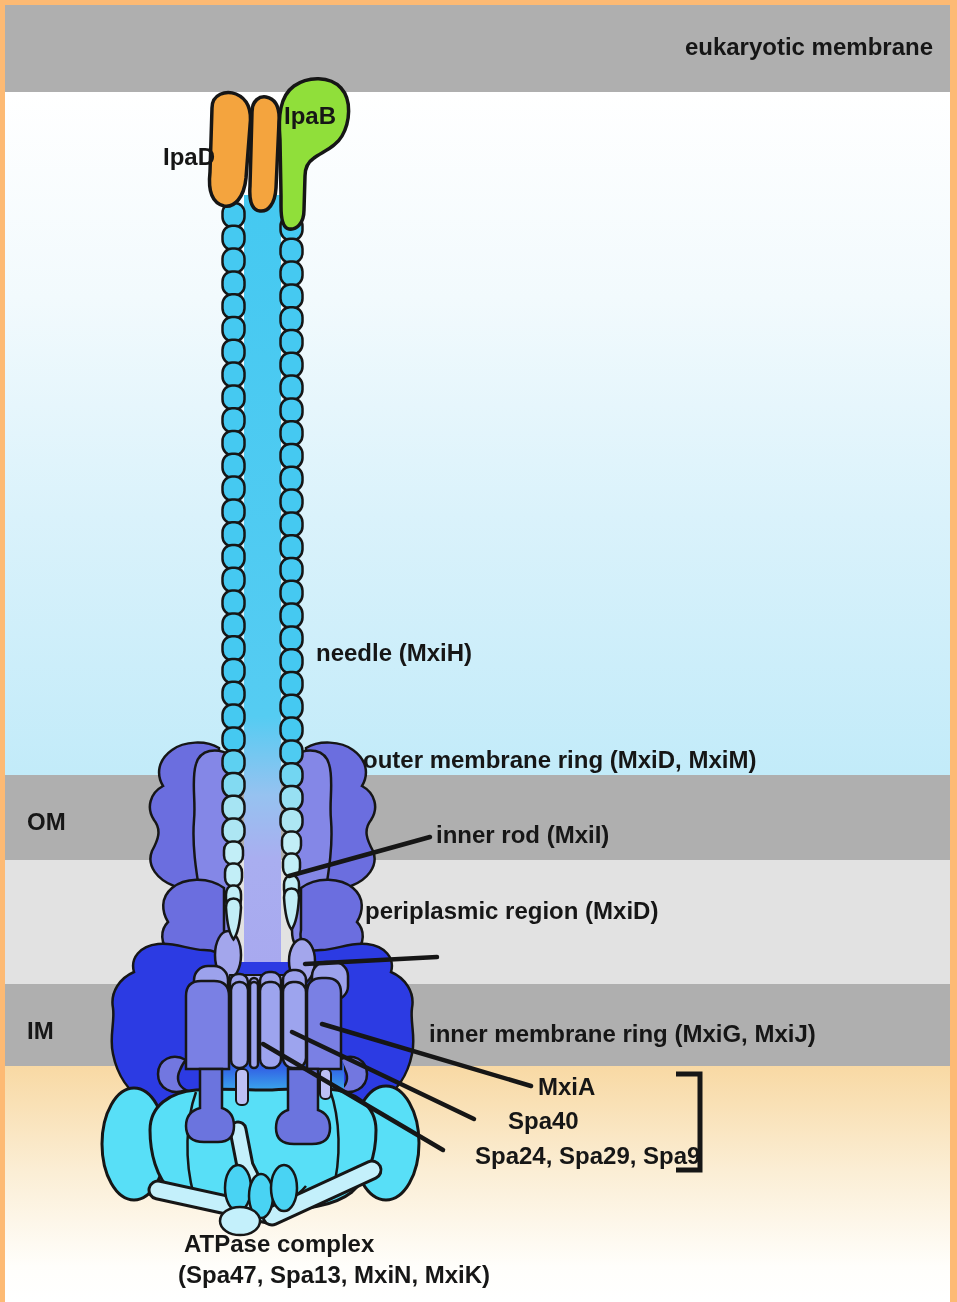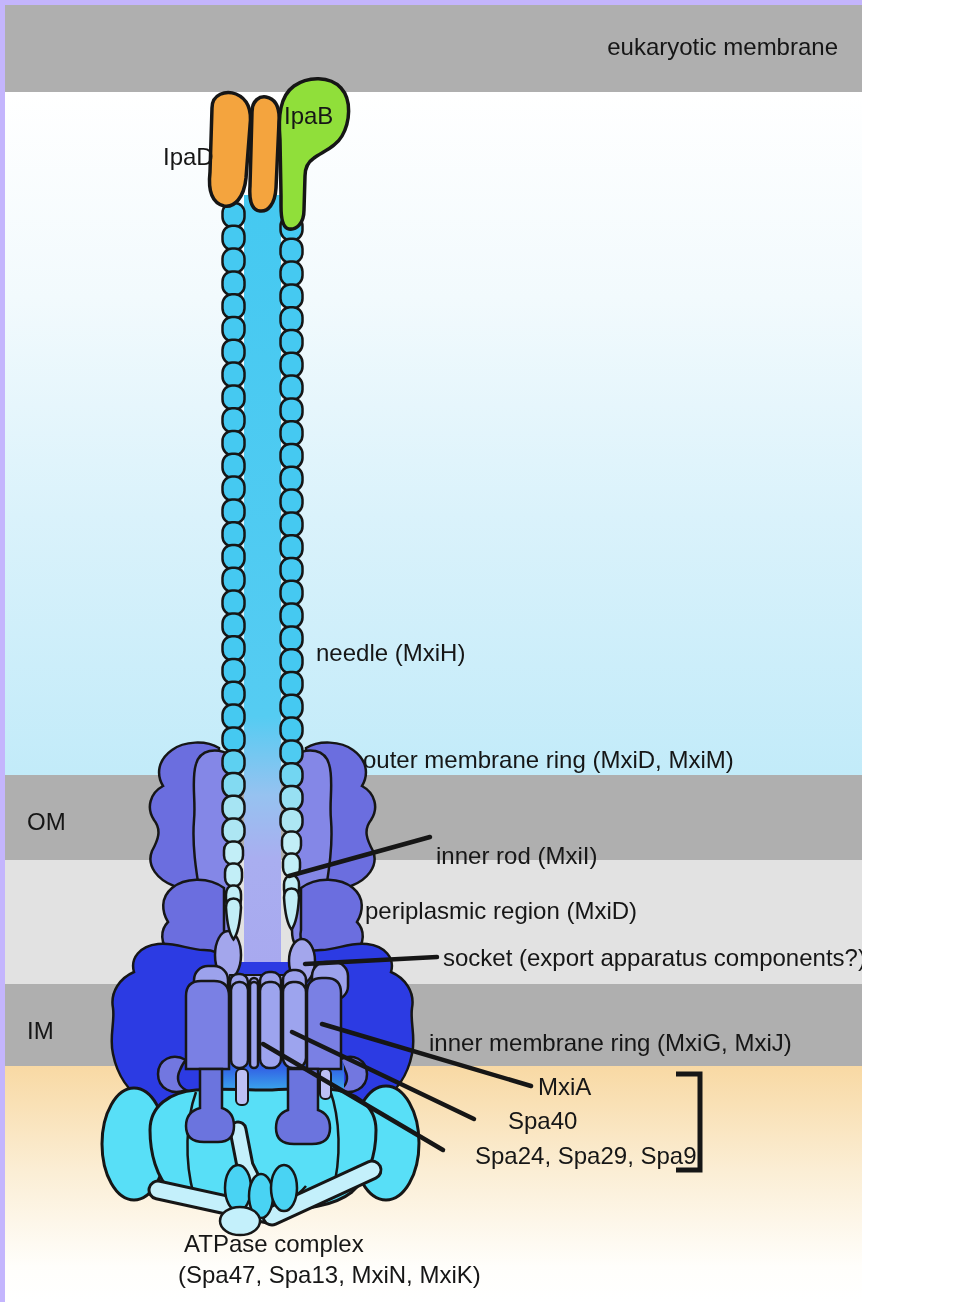--- a/index.html
+++ b/index.html
@@ -1,18 +1,19 @@
 <!DOCTYPE html>
 <html style="--membrane_gray: #AFAFAF; --periplasm_gray: #E2E2E2; --extracellular_cyan: #C2EBF9; --cytoplasm_orange: #F8D9A4; --needle_cyan: #45C9F1; --needle_pale: #ADE6F3; --rod_pale: #C2EEF7; --channel_periwinkle: #A9AEF0; --om_ring_slate: #6B6EDF; --om_ring_light: #8487E7; --im_ring_dark_blue: #2C3BE3; --block_slate: #7A80E4; --bar_periwinkle: #9DA4EE; --leg_slate: #6B74DE; --socket_lavender: #A3A6EC; --c_ring_cyan: #58DFF7; --atpase_pale_cyan: #C4F0FB; --atpase_bright_cyan: #49D3F3; --ipad_orange: #F4A43E; --ipab_green: #90DF3A; --line_black: #161616;"><head>
 <meta charset="utf-8">
 <style>
   html,body{margin:0;padding:0;background:#ffffff;}
   #canvas{
-    position:relative;width:862px;height:1302px;background:#c4b5fd;overflow:hidden;
+    position:relative;width:957px;height:1302px;background:#fdba74;overflow:hidden;
     font-family:"Liberation Sans",sans-serif;
+    font-weight:bold;
   }
   .band{position:absolute;left:5px;width:945px;}
   #band-euk{top:5px;height:87px;background:var(--membrane_gray);}
   #band-extracellular{top:92px;height:683px;
     background:linear-gradient(to bottom,#ffffff 0%,#f2fafd 30%,#daf2fb 62%,var(--extracellular_cyan) 100%);}
   #band-om{top:775px;height:85px;background:var(--membrane_gray);}
   #band-periplasm{top:860px;height:124px;background:var(--periplasm_gray);}
   #band-im{top:984px;height:82px;background:var(--membrane_gray);}
   #band-cytoplasm{top:1066px;height:236px;
     background:linear-gradient(to bottom,var(--cytoplasm_orange) 0%,#fbeed5 45%,#fffefb 85%,#ffffff 100%);}
@@ -225,23 +226,22 @@
 
     <path d="M676,1074 L700,1074 L700,1170 L676,1170" fill="none" stroke="#161616" stroke-width="5"></path>
   </svg>
 
   <div class="lbl" style="top:32px;right:24px;">eukaryotic membrane</div>
   <div class="lbl" style="top:142px;left:163px;">IpaD</div>
   <div class="lbl" style="top:101px;left:284px;">IpaB</div>
   <div class="lbl" style="top:638px;left:316px;">needle (MxiH)</div>
   <div class="lbl" style="top:745px;left:363px;">outer membrane ring (MxiD, MxiM)</div>
   <div class="lbl" style="top:807px;left:27px;">OM</div>
-  <div class="lbl" style="top:820px;left:436px;margin-top:21px;">inner rod (MxiI)</div>
+  <div class="lbl" style="top:820px;left:436px;">inner rod (MxiI)</div>
   <div class="lbl" style="top:896px;left:365px;text-align:right;">periplasmic region (MxiD)</div>
-  <div class="lbl" style="top:943px;left:443px;">socket (export apparatus components?)</div>
   <div class="lbl" style="top:1016px;left:27px;">IM</div>
-  <div class="lbl" style="top:1019px;left:429px;margin-top:9px;">inner membrane ring (MxiG, MxiJ)</div>
+  <div class="lbl" style="top:1019px;left:429px;">inner membrane ring (MxiG, MxiJ)</div>
   <div class="lbl" style="top:1072px;left:538px;">MxiA</div>
   <div class="lbl" style="top:1106px;left:508px;">Spa40</div>
   <div class="lbl" style="top:1141px;left:450px;margin-left:25px;">Spa24, Spa29, Spa9</div>
   <div class="lbl" style="top:1229px;left:184px;">ATPase complex</div>
   <div class="lbl" style="top:1260px;left:178px;">(Spa47, Spa13, MxiN, MxiK)</div>
 </div>
 
 </body></html>

